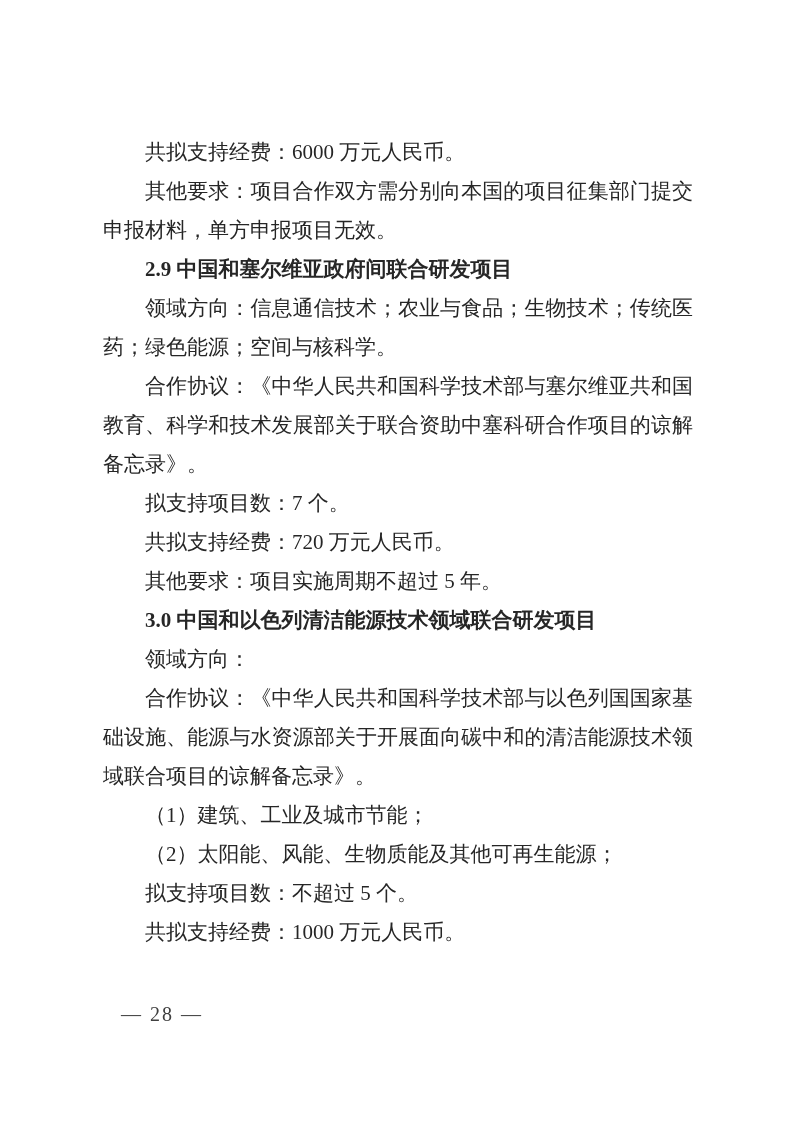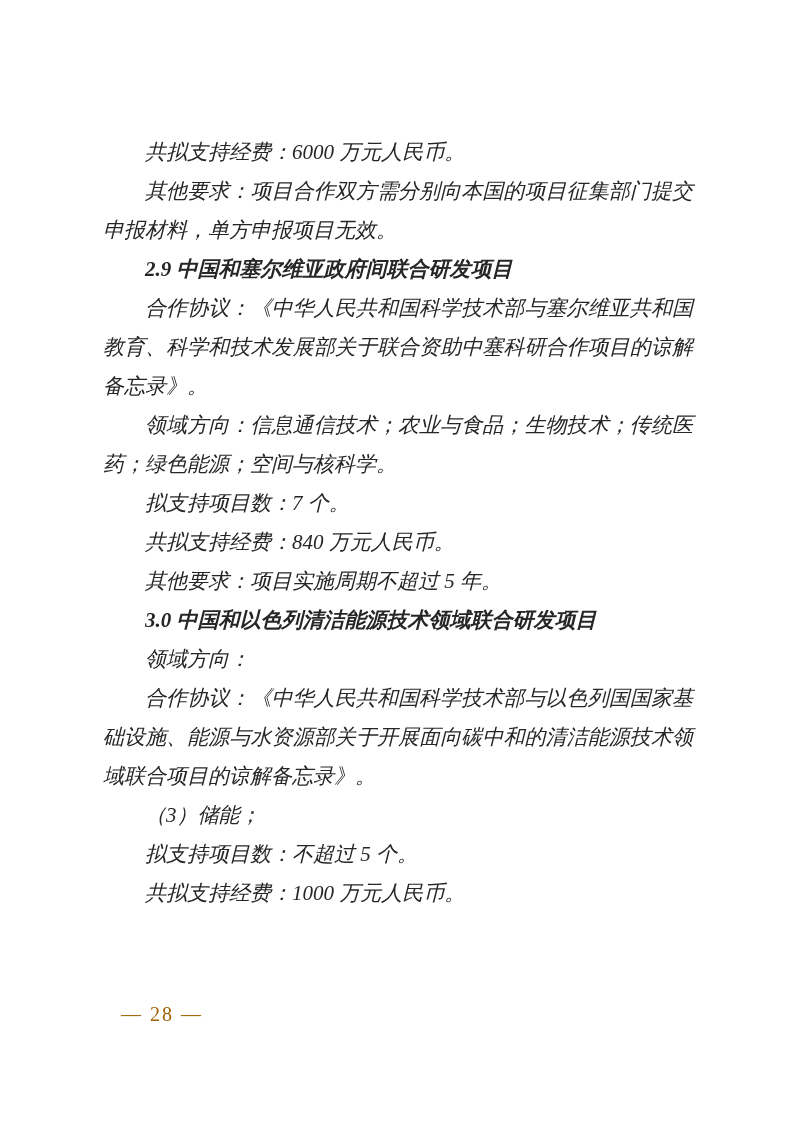--- a/index.html
+++ b/index.html
@@ -22,52 +22,52 @@
     top: 133px;
     width: 590px;
     font-size: 21px;
     line-height: 39px;
     text-align: justify;
   }
   .content p {
     margin: 0;
     padding: 0;
     text-indent: 2em;
-    font-style: italic;
   }
   .content p.heading {
     font-weight: bold;
   }
   .page-number {
     position: absolute;
     left: 121px;
     top: 999px;
     font-size: 20px;
     line-height: 30px;
-    color: #a16207;
+    color: #404040;
     letter-spacing: 2px;
   }
 </style>
 </head>
 <body>
 
 <div class="page">
 
   <div class="content">
     <p>共拟支持经费：6000 万元人民币。</p>
     <p>其他要求：项目合作双方需分别向本国的项目征集部门提交申报材料，单方申报项目无效。</p>
     <p class="heading">2.9 中国和塞尔维亚政府间联合研发项目</p>
+    <p>领域方向：信息通信技术；农业与食品；生物技术；传统医药；绿色能源；空间与核科学。</p>
     <p>合作协议：《中华人民共和国科学技术部与塞尔维亚共和国教育、科学和技术发展部关于联合资助中塞科研合作项目的谅解备忘录》。</p>
-    <p>领域方向：信息通信技术；农业与食品；生物技术；传统医药；绿色能源；空间与核科学。</p>
     <p>拟支持项目数：7 个。</p>
-    <p>共拟支持经费：840 万元人民币。</p>
+    <p>共拟支持经费：720 万元人民币。</p>
     <p>其他要求：项目实施周期不超过 5 年。</p>
     <p class="heading">3.0 中国和以色列清洁能源技术领域联合研发项目</p>
     <p>领域方向：</p>
     <p>合作协议：《中华人民共和国科学技术部与以色列国国家基础设施、能源与水资源部关于开展面向碳中和的清洁能源技术领域联合项目的谅解备忘录》。</p>
-    <p>（3）储能；</p>
+    <p>（1）建筑、工业及城市节能；</p>
+    <p>（2）太阳能、风能、生物质能及其他可再生能源；</p>
     <p>拟支持项目数：不超过 5 个。</p>
     <p>共拟支持经费：1000 万元人民币。</p>
   </div>
 
   <div class="page-number">— 28 —</div>
 
 </div>
 
 </body></html>

